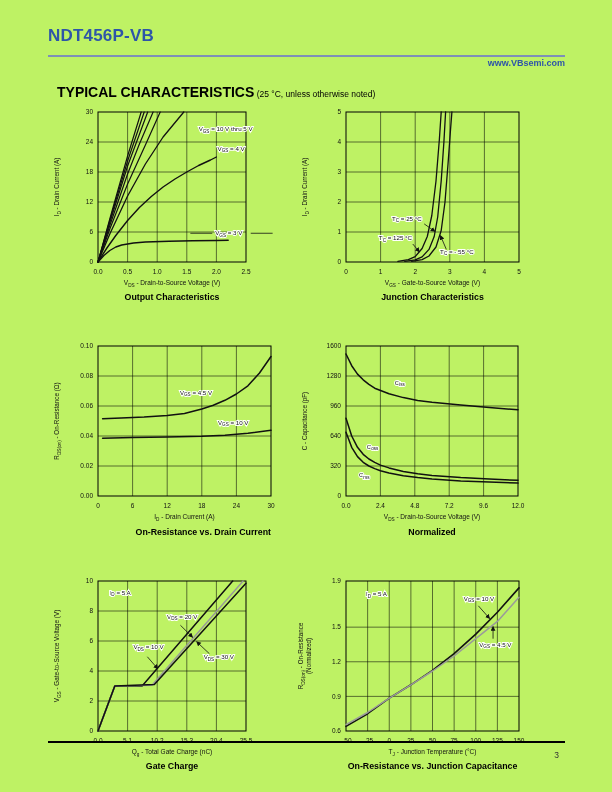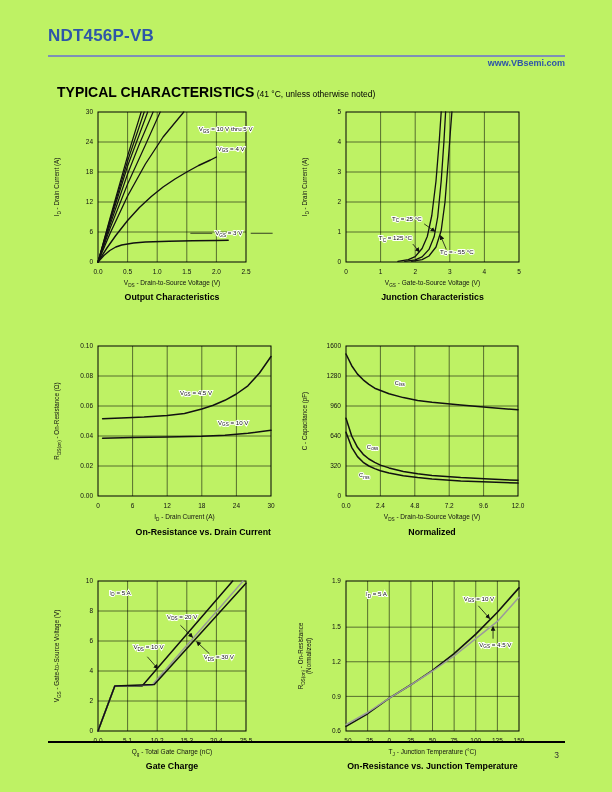--- a/index.html
+++ b/index.html
@@ -32,21 +32,21 @@
 
   <h1 class="part-number">NDT456P-VB</h1>
 
   <div class="header-rule"></div>
 
 
   <div class="brand-url">www.VBsemi.com</div>
 
   <div class="section-heading">
     <span class="sec-title">TYPICAL CHARACTERISTICS</span>
-    <span>(41 °C, unless otherwise noted)</span>
+    <span>(25 °C, unless otherwise noted)</span>
   </div>
 
   <div class="chart-grid">
     <section class="cell">
       <div class="plot-host">
           <svg width="212" height="174" viewBox="0 0 212 174">
             <g stroke="#000" stroke-width="0.55">
               <line x1="79.6" x2="79.6" y1="8" y2="158"></line>
               <line x1="109.2" x2="109.2" y1="8" y2="158"></line>
               <line x1="138.8" x2="138.8" y1="8" y2="158"></line>
@@ -331,20 +331,20 @@
             <line x1="182.345" y1="32.80769230769231" x2="193.59" y2="45.499999999999986" stroke="#111" stroke-width="0.8" marker-end="url(#arw5)"></line>
             <line x1="197.04999999999998" y1="65.6923076923077" x2="197.04999999999998" y2="53.576923076923066" stroke="#111" stroke-width="0.8" marker-end="url(#arw5)"></line>
             <g font-size="6.2" fill="#111">
               <text x="69.895" y="23" text-anchor="start" style="paint-order:stroke;stroke:#ffffff;stroke-width:2px;"><tspan>I</tspan><tspan dy="1.5" font-size="4.6">D</tspan><tspan dy="-1.5" font-size="6.2"> = 5 A</tspan></text>
               <text x="167.64000000000001" y="27.615384615384613" text-anchor="start" style="paint-order:stroke;stroke:#ffffff;stroke-width:2px;"><tspan>V</tspan><tspan dy="1.5" font-size="4.6">GS</tspan><tspan dy="-1.5" font-size="6.2"> = 10 V</tspan></text>
               <text x="183.21" y="73.76923076923075" text-anchor="start" style="paint-order:stroke;stroke:#ffffff;stroke-width:2px;"><tspan>V</tspan><tspan dy="1.5" font-size="4.6">GS</tspan><tspan dy="-1.5" font-size="6.2"> = 4.5 V</tspan></text>
             </g>
           </svg>
         </div>
       <div class="xlabel" style="margin-left: 50px; width: 173px;"><span>T</span><sub>J</sub><span> - Junction Temperature (°C)</span></div>
-      <div class="ctitle" style="margin-left: 50px; width: 173px;">On-Resistance vs. Junction Temperature</div>
+      <div class="ctitle" style="margin-left: 50px; width: 173px;">On-Resistance vs. Junction Capacitance</div>
     </section>
   </div>
 
   <div class="footer-rule"></div>
   <div class="page-number">3</div>
 
 </div>
 
 </body></html>

